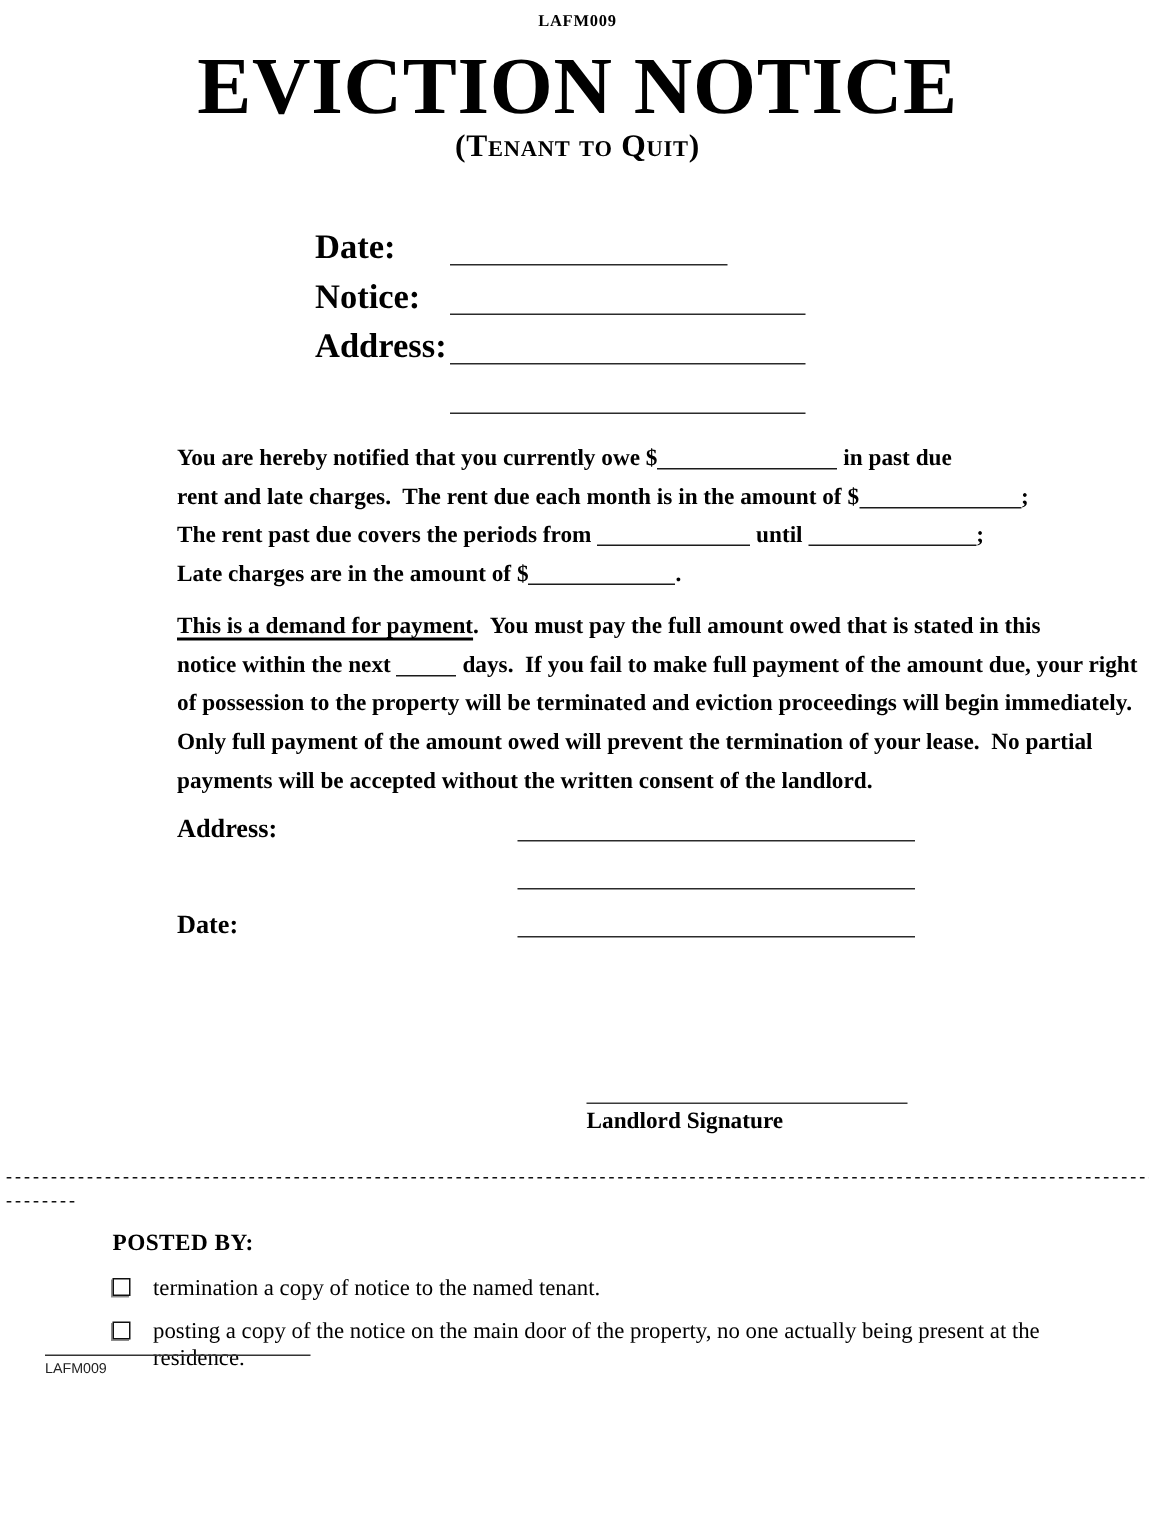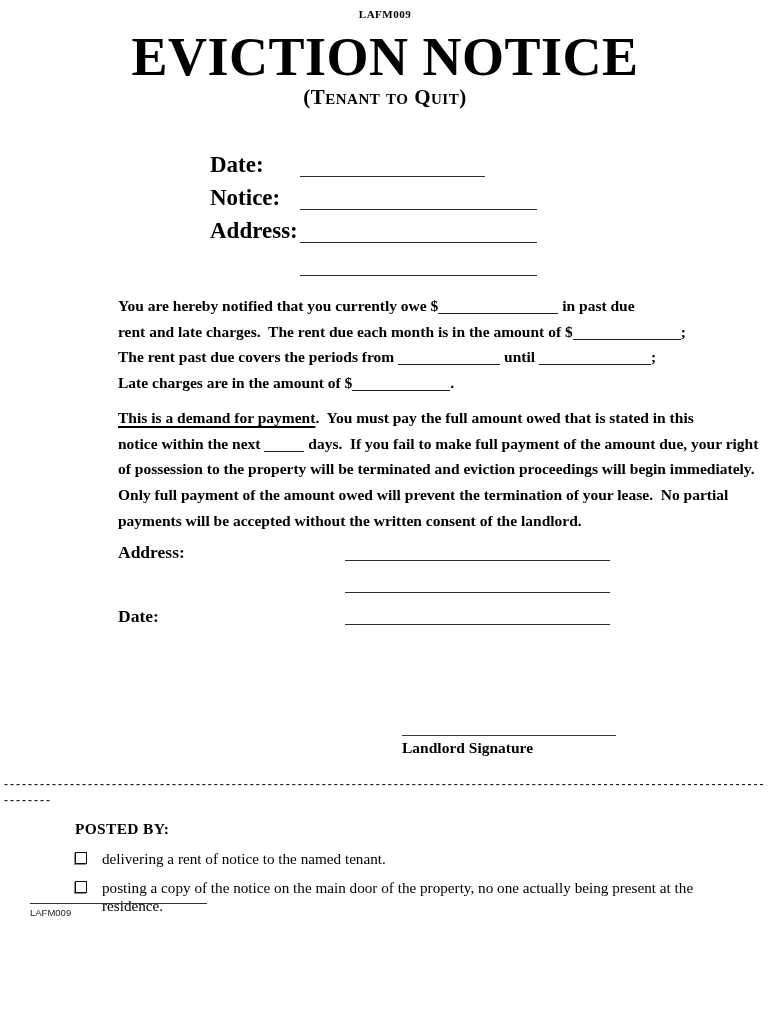--- a/index.html
+++ b/index.html
@@ -36,21 +36,21 @@
   .blank {
     display: inline-block; height: 14px; margin-bottom: -3px;
     border-bottom: 1.6px solid #1b1b1b;
   }
 
   #payto-block { top: 532px; left: 118px; }
   #payto-block .field-row { height: 32px; }
   #payto-block .field-label { width: 227px; font-size: 17.5px; }
   #payto-block .fline { width: 265px; }
 
-  #signature-block { left: 402px; top: 718px; }
+  #signature-block { left: 391px; top: 718px; }
   .sig-line { width: 214px; height: 18px; border-bottom: 1.4px solid #3a3a3a; }
   .sig-label { font-weight: 700; font-size: 15.5px; margin-top: 3px; }
 
   #divider { left: 4px; top: 776px; width: 762px; font-size: 12px; font-weight: 700;
              letter-spacing: 2px; line-height: 16px; color: #111; }
   #divider .dash-line { white-space: nowrap; overflow: hidden; }
 
   #posted-heading { left: 75px; top: 820px; font-size: 15.5px; font-weight: 700; letter-spacing: .3px; }
 
   #posted-items { left: 75px; top: 850px; width: 660px; }
@@ -117,21 +117,21 @@
 
 <div class="abs" id="divider">
   <div class="dash-line">------------------------------------------------------------------------------------------------------------------------------------------------------</div>
   <div class="dash-line">--------</div>
 </div>
 
 <div class="abs" id="posted-heading">POSTED BY:</div>
 <div class="abs" id="posted-items">
     <div class="check-item">
       <span class="cbx"></span>
-      <span class="check-text">delivering a rent of notice to the named tenant.</span>
+      <span class="check-text">termination a copy of notice to the named tenant.</span>
     </div>
     <div class="check-item">
       <span class="cbx"></span>
       <span class="check-text">posting a copy of the notice on the main door of the property, no one actually being present at the residence.</span>
     </div>
   </div>
 
 <div class="abs" id="footer-block">
   <div class="footer-rule"></div>
   <div class="footer-code">LAFM009</div>

